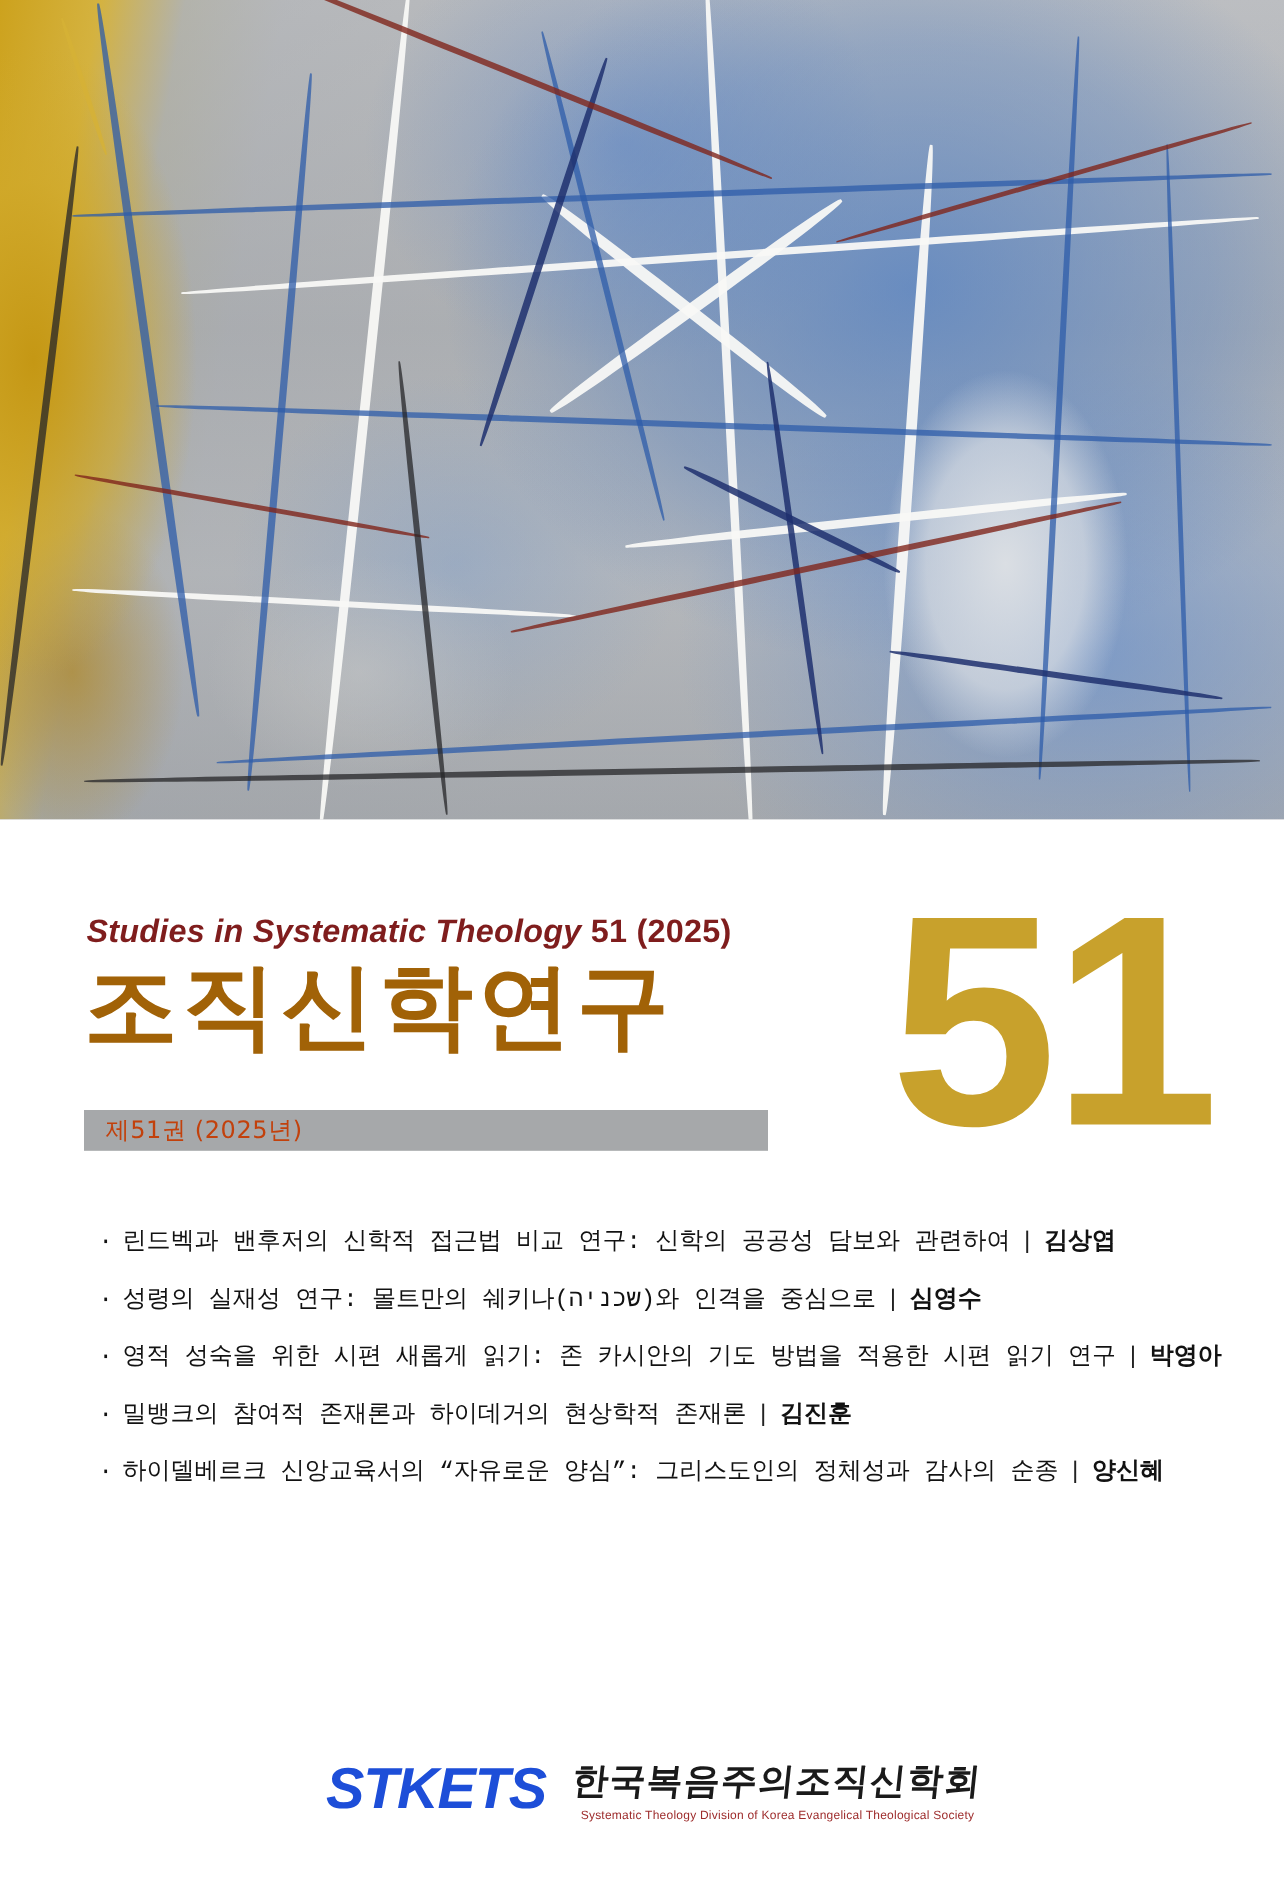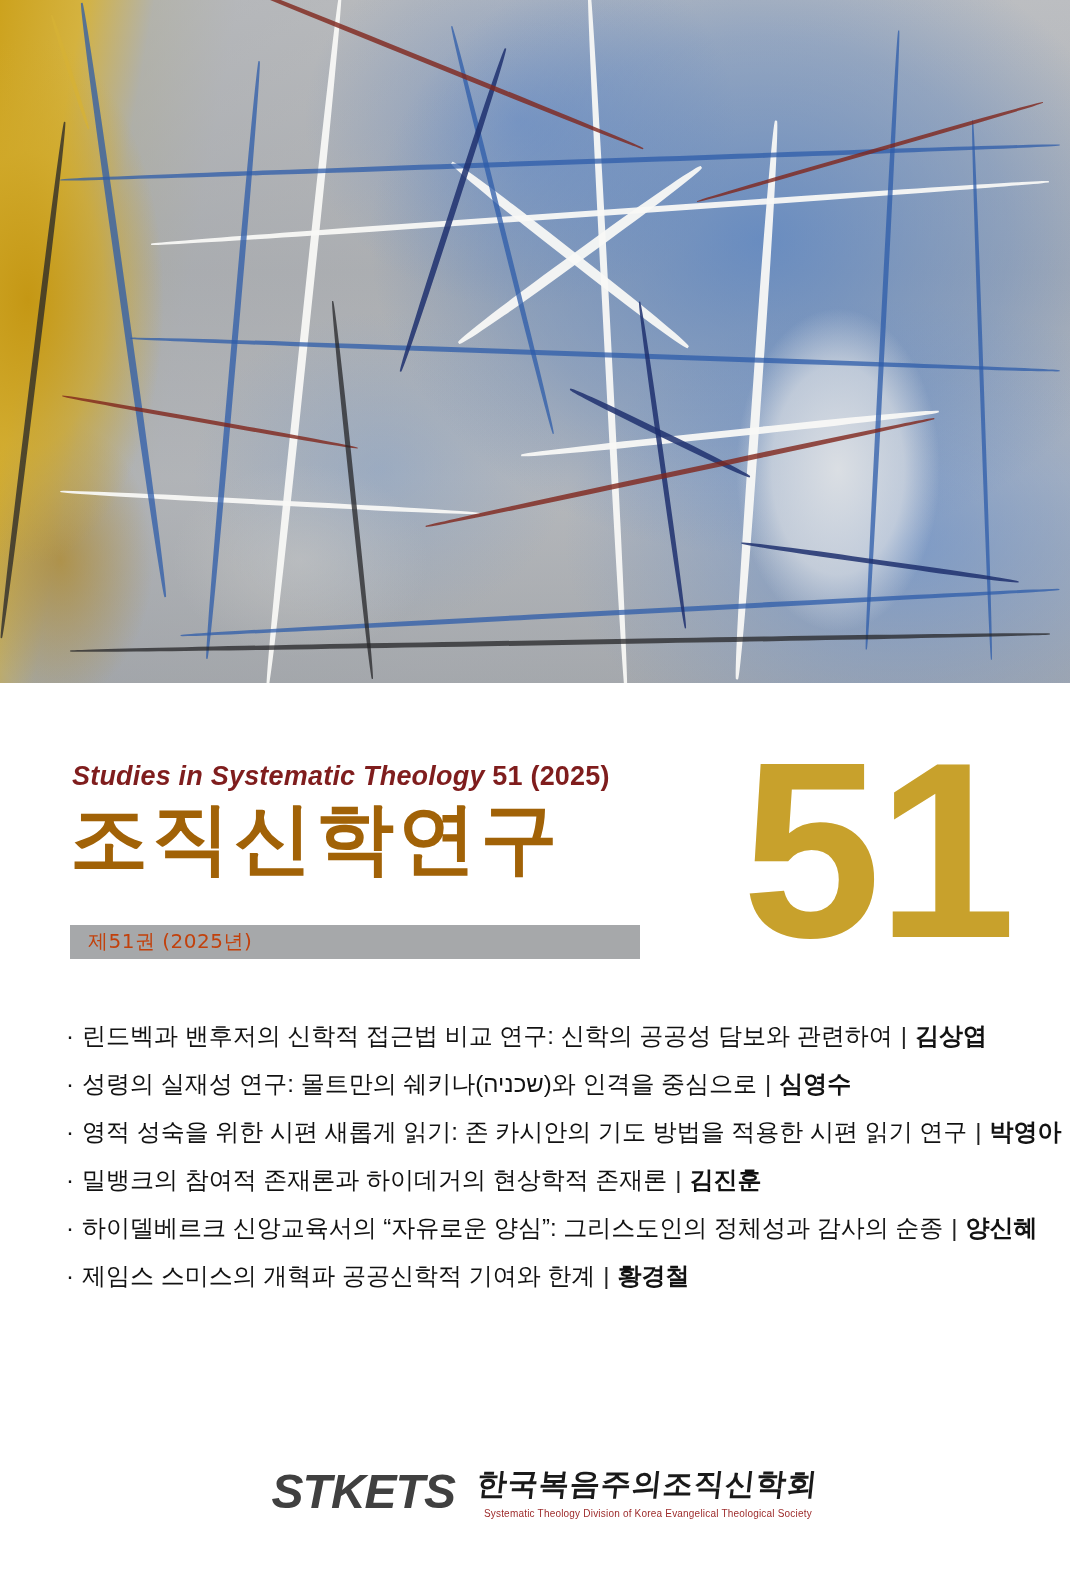--- a/index.html
+++ b/index.html
@@ -121,26 +121,27 @@
     letter-spacing: 0.5px;
   }
 
   .toc {
     position: absolute;
     left: 66px; top: 338px;
     width: 940px;
   }
   .toc-item {
     display: block;
-    font-family: Liberation Sans, sans-serif;
-    font-size: 24px;
+    font-family: Liberation Mono, monospace;
+    font-size: 20px;
     color: #121212;
     margin-bottom: 18px;
     line-height: 30px;
     white-space: nowrap;
+    margin-left: 16px;
   }
   .toc-item .dot { margin-right: 8px; }
   .toc-item .sep { margin: 0 8px; color: #222; }
   .toc-item .author { font-weight: bold; }
   .toc-item.wrap { white-space: normal; }
   .toc-item .cont { display: block; margin-left: 36px; margin-top: 4px; }
 
   .footer {
     position: absolute;
     left: 0; bottom: 54px;
@@ -153,21 +154,21 @@
     height: 66px;
   }
   .stkets {
     display: inline-block;
     vertical-align: middle;
     font-family: "Liberation Sans", sans-serif;
     font-weight: bold;
     font-style: italic;
     font-size: 48px;
     letter-spacing: -1px;
-    color: #404040;
+    color: #1d4ed8;
     margin-left: 20px;
   }
   .society-block {
     display: inline-block;
     vertical-align: middle;
     margin-left: 18px;
     text-align: center;
   }
   .society-kor {
     font-family: "DejaVu Sans", "Liberation Sans", sans-serif;
@@ -262,23 +263,20 @@
 
     <div class="toc-item">
       <span class="dot">·</span><span>밀뱅크의 참여적 존재론과 하이데거의 현상학적 존재론</span><span class="sep">|</span><span class="author">김진훈</span>
     </div>
 
     <div class="toc-item">
       <span class="dot">·</span><span>하이델베르크 신앙교육서의 “자유로운 양심”: 그리스도인의 정체성과 감사의 순종</span><span class="sep">|</span><span class="author">양신혜</span>
     </div>
 
 
-    <div class="toc-item">
-      <span class="dot">·</span><span>제임스 스미스의 개혁파 공공신학적 기여와 한계</span><span class="sep">|</span><span class="author">황경철</span>
-    </div>
 
   </div>
 
   <div class="footer">
     <div class="logo-row">
       <span class="stkets">STKETS</span>
       <span class="society-block">
         <span class="society-kor">한국복음주의조직신학회</span>
         <span class="society-eng">Systematic Theology Division of Korea Evangelical Theological Society</span>
       </span>

